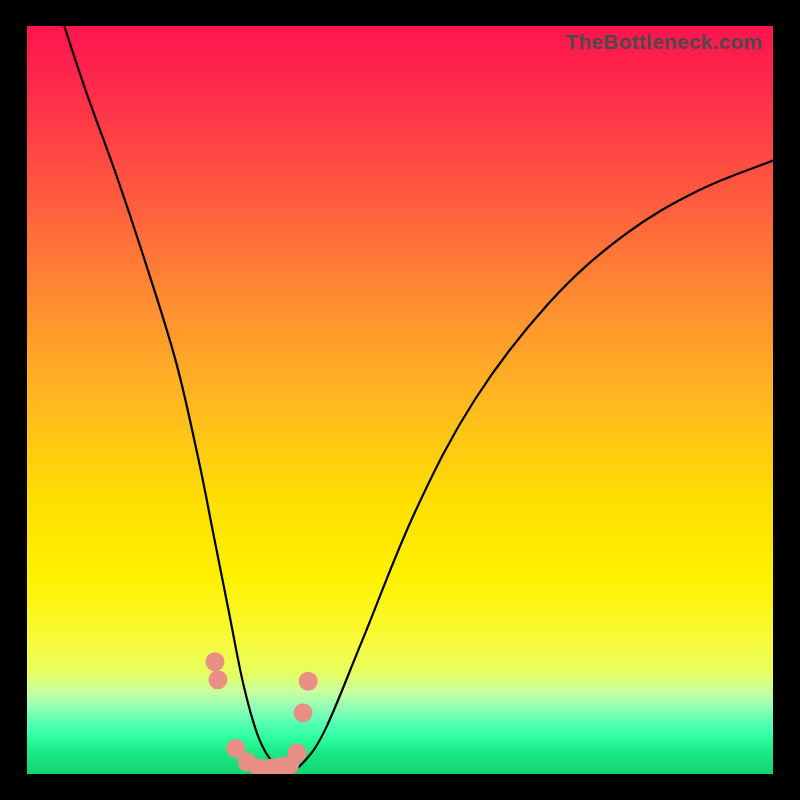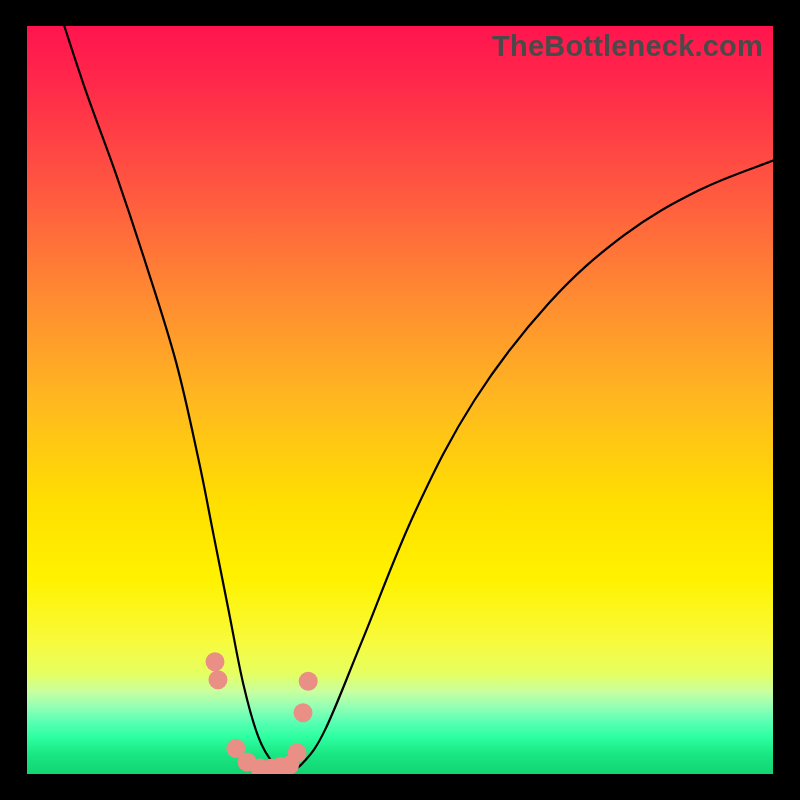--- a/index.html
+++ b/index.html
@@ -43,21 +43,21 @@
       #12d472 100%
     );
   }
   .watermark {
     position: absolute;
     top: 4px;
     right: 10px;
     color: #4a4a4a;
     font-weight: 600;
     letter-spacing: 0.2px;
-    font-size: 29px;
+    font-size: 21px;
   }
   svg.curve {
     position: absolute;
     left: 0; top: 0;
   }
 </style>
 </head>
 <body>
 
 <div class="frame">

